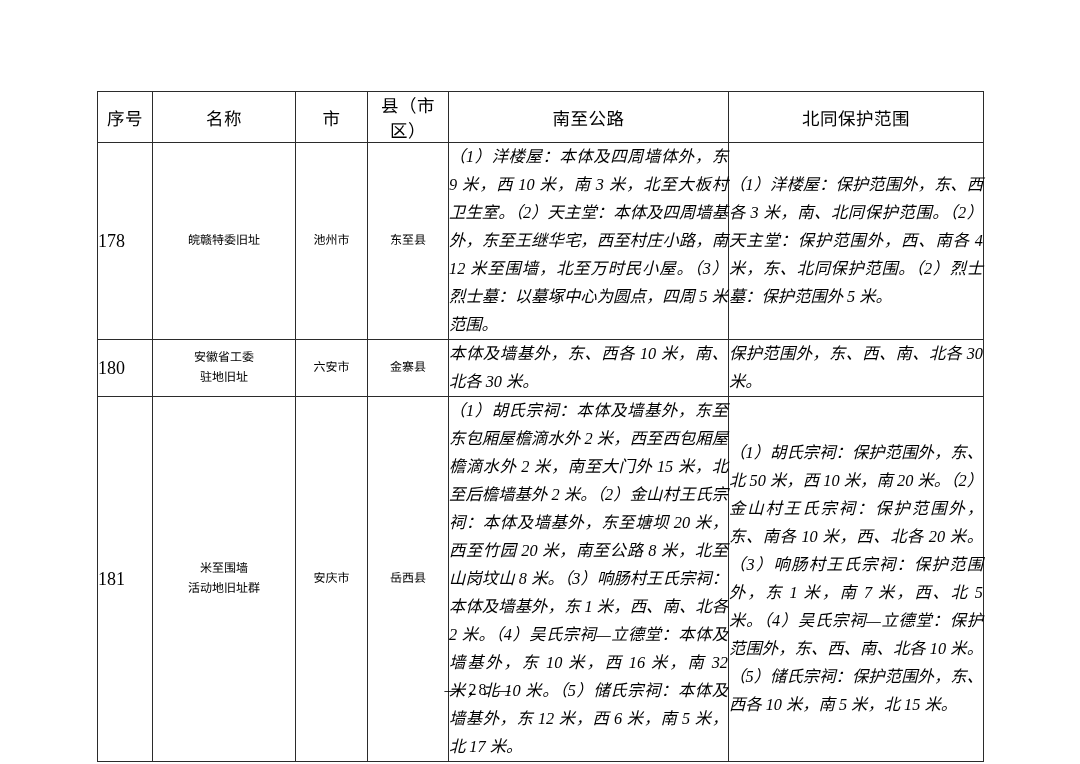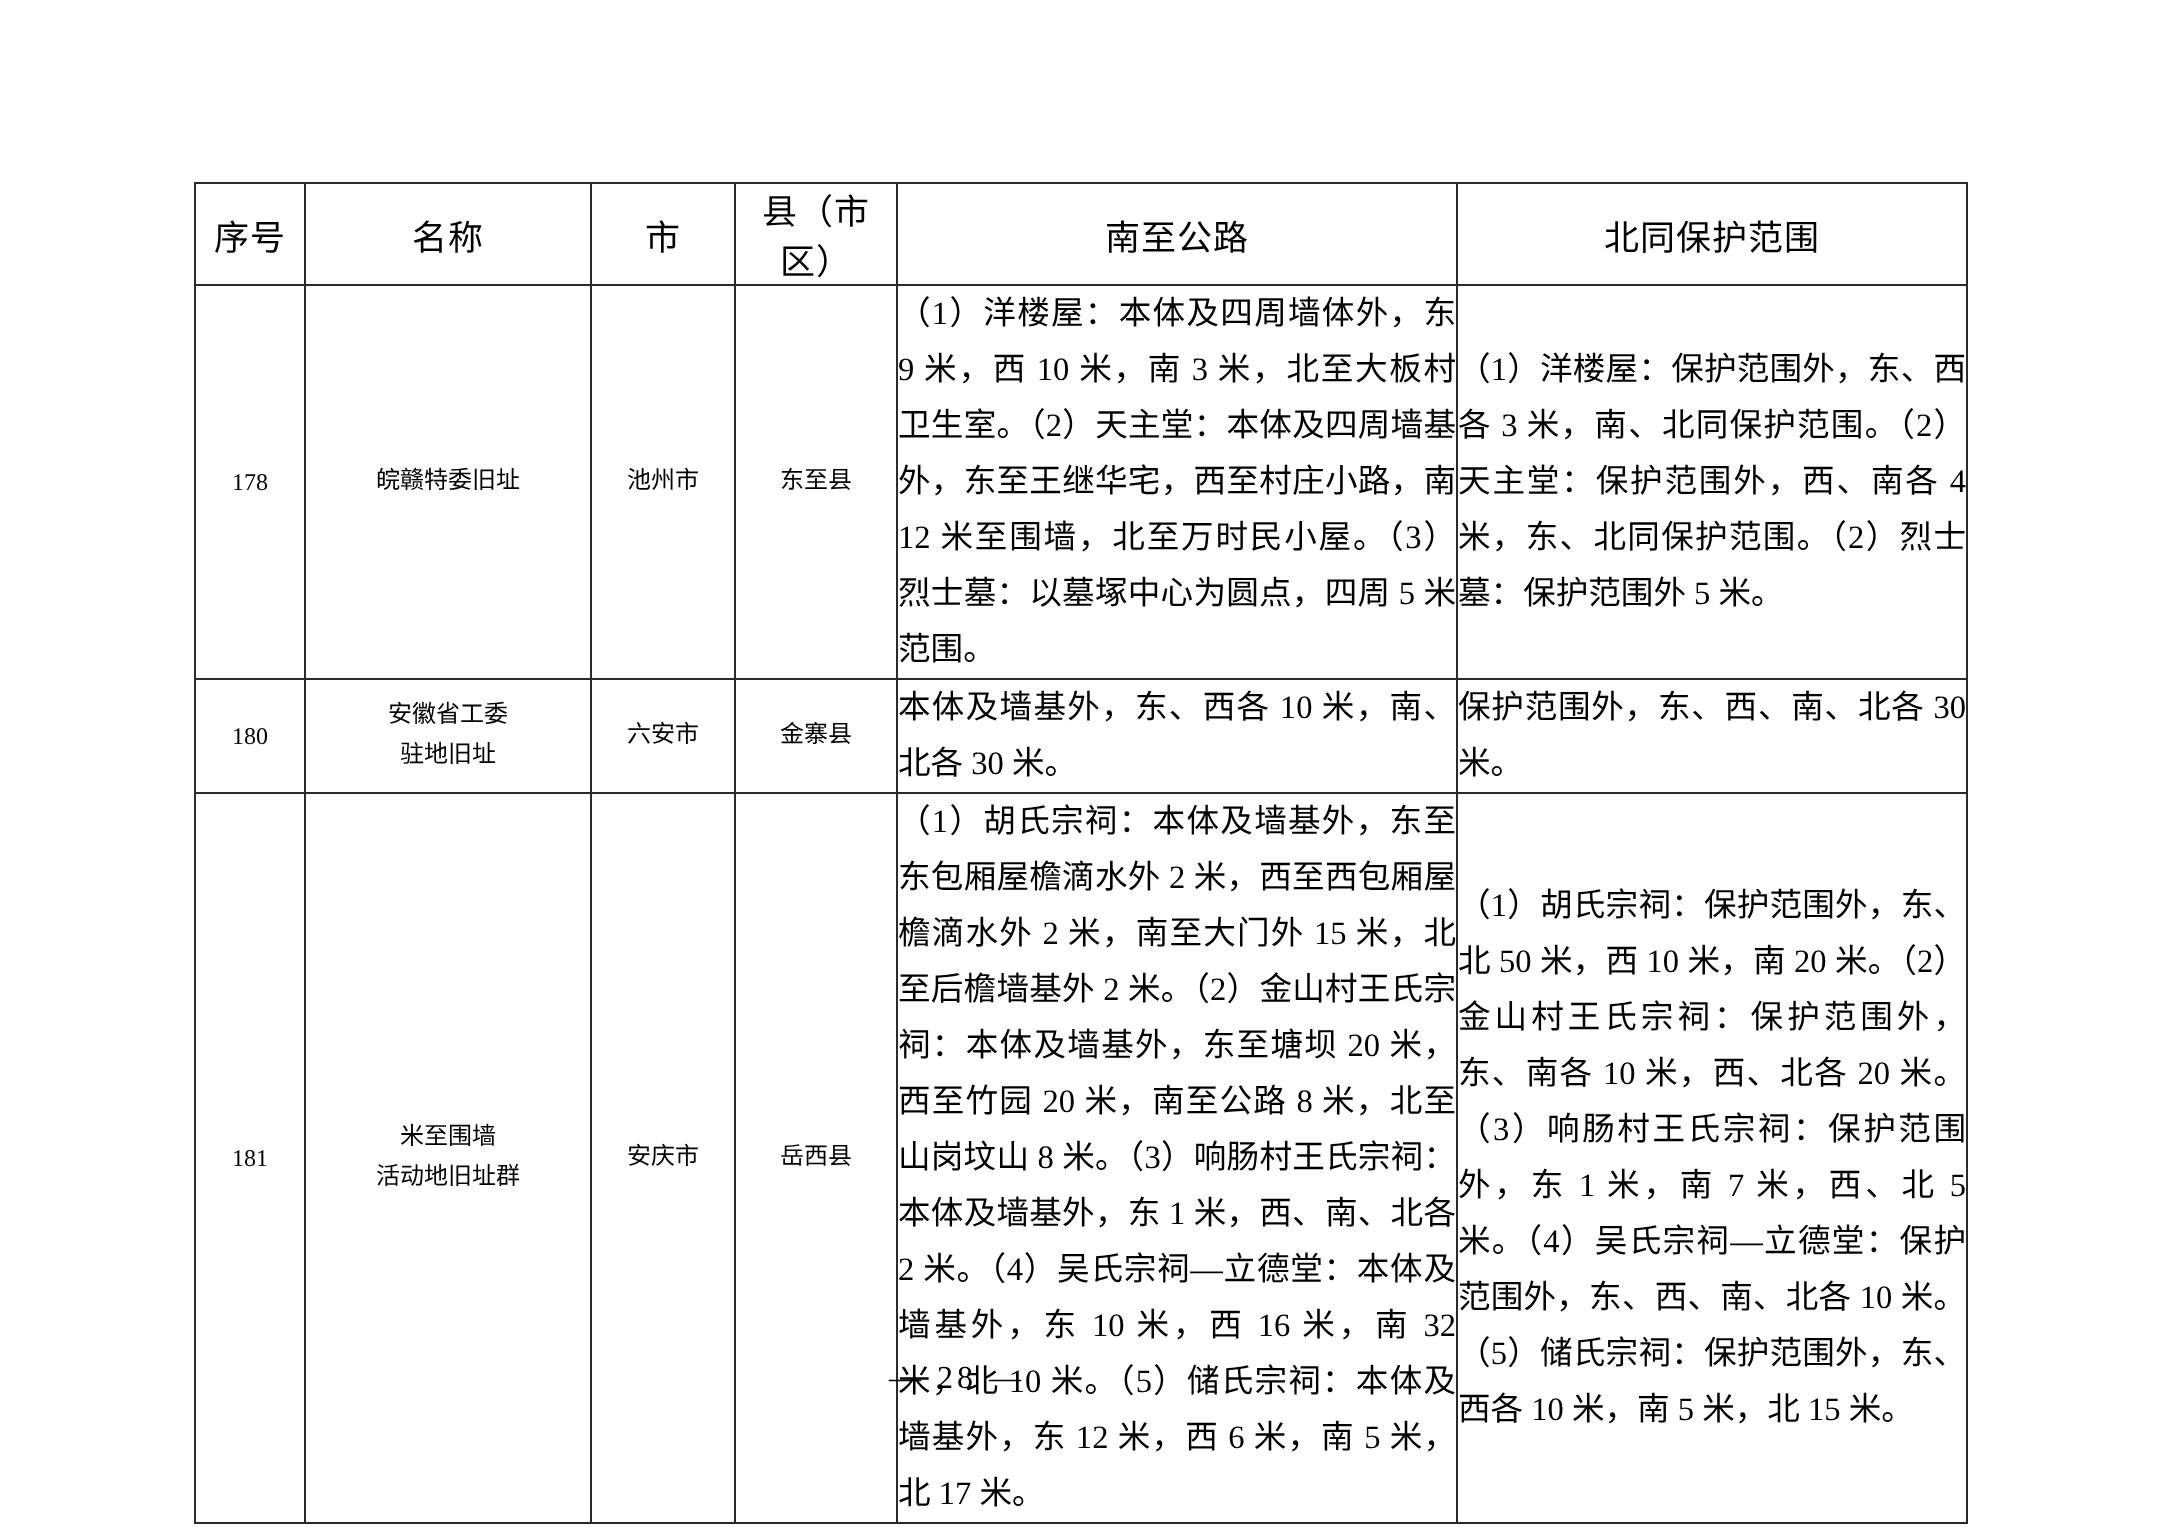--- a/index.html
+++ b/index.html
@@ -57,40 +57,41 @@
   col.c-ctrl  { width: 255px; }
 
   thead th {
     height: 42px;
     text-align: center;
     font-size: 17.5px;
     letter-spacing: 0.5px;
   }
 
   td.cell-seq {
-    text-align: center;
-    font-size: 12px;
+    text-align: left;
+    font-size: 18px;
     font-family: "Liberation Serif", "DejaVu Serif", serif;
   }
   td.cell-name,
   td.cell-city,
   td.cell-county {
     text-align: center;
     font-size: 12px;
     line-height: 1.65;
   }
   td.cell-name .nm-line { display: block; }
 
   td.cell-text {
     text-align: justify;
     text-justify: inter-ideograph;
     font-size: 16.3px;
     line-height: 1.72;
     padding: 5px 6px 5px 7px;
     vertical-align: middle;
+    font-style: italic;
   }
   td.cell-text.mid {
     vertical-align: middle;
   }
 
   
   tr.r178 td { height: 143px; }
   tr.r179 td { height: 45px; }
   tr.r180 td { height: 56px; }
   tr.r181 td { height: 282px; }

